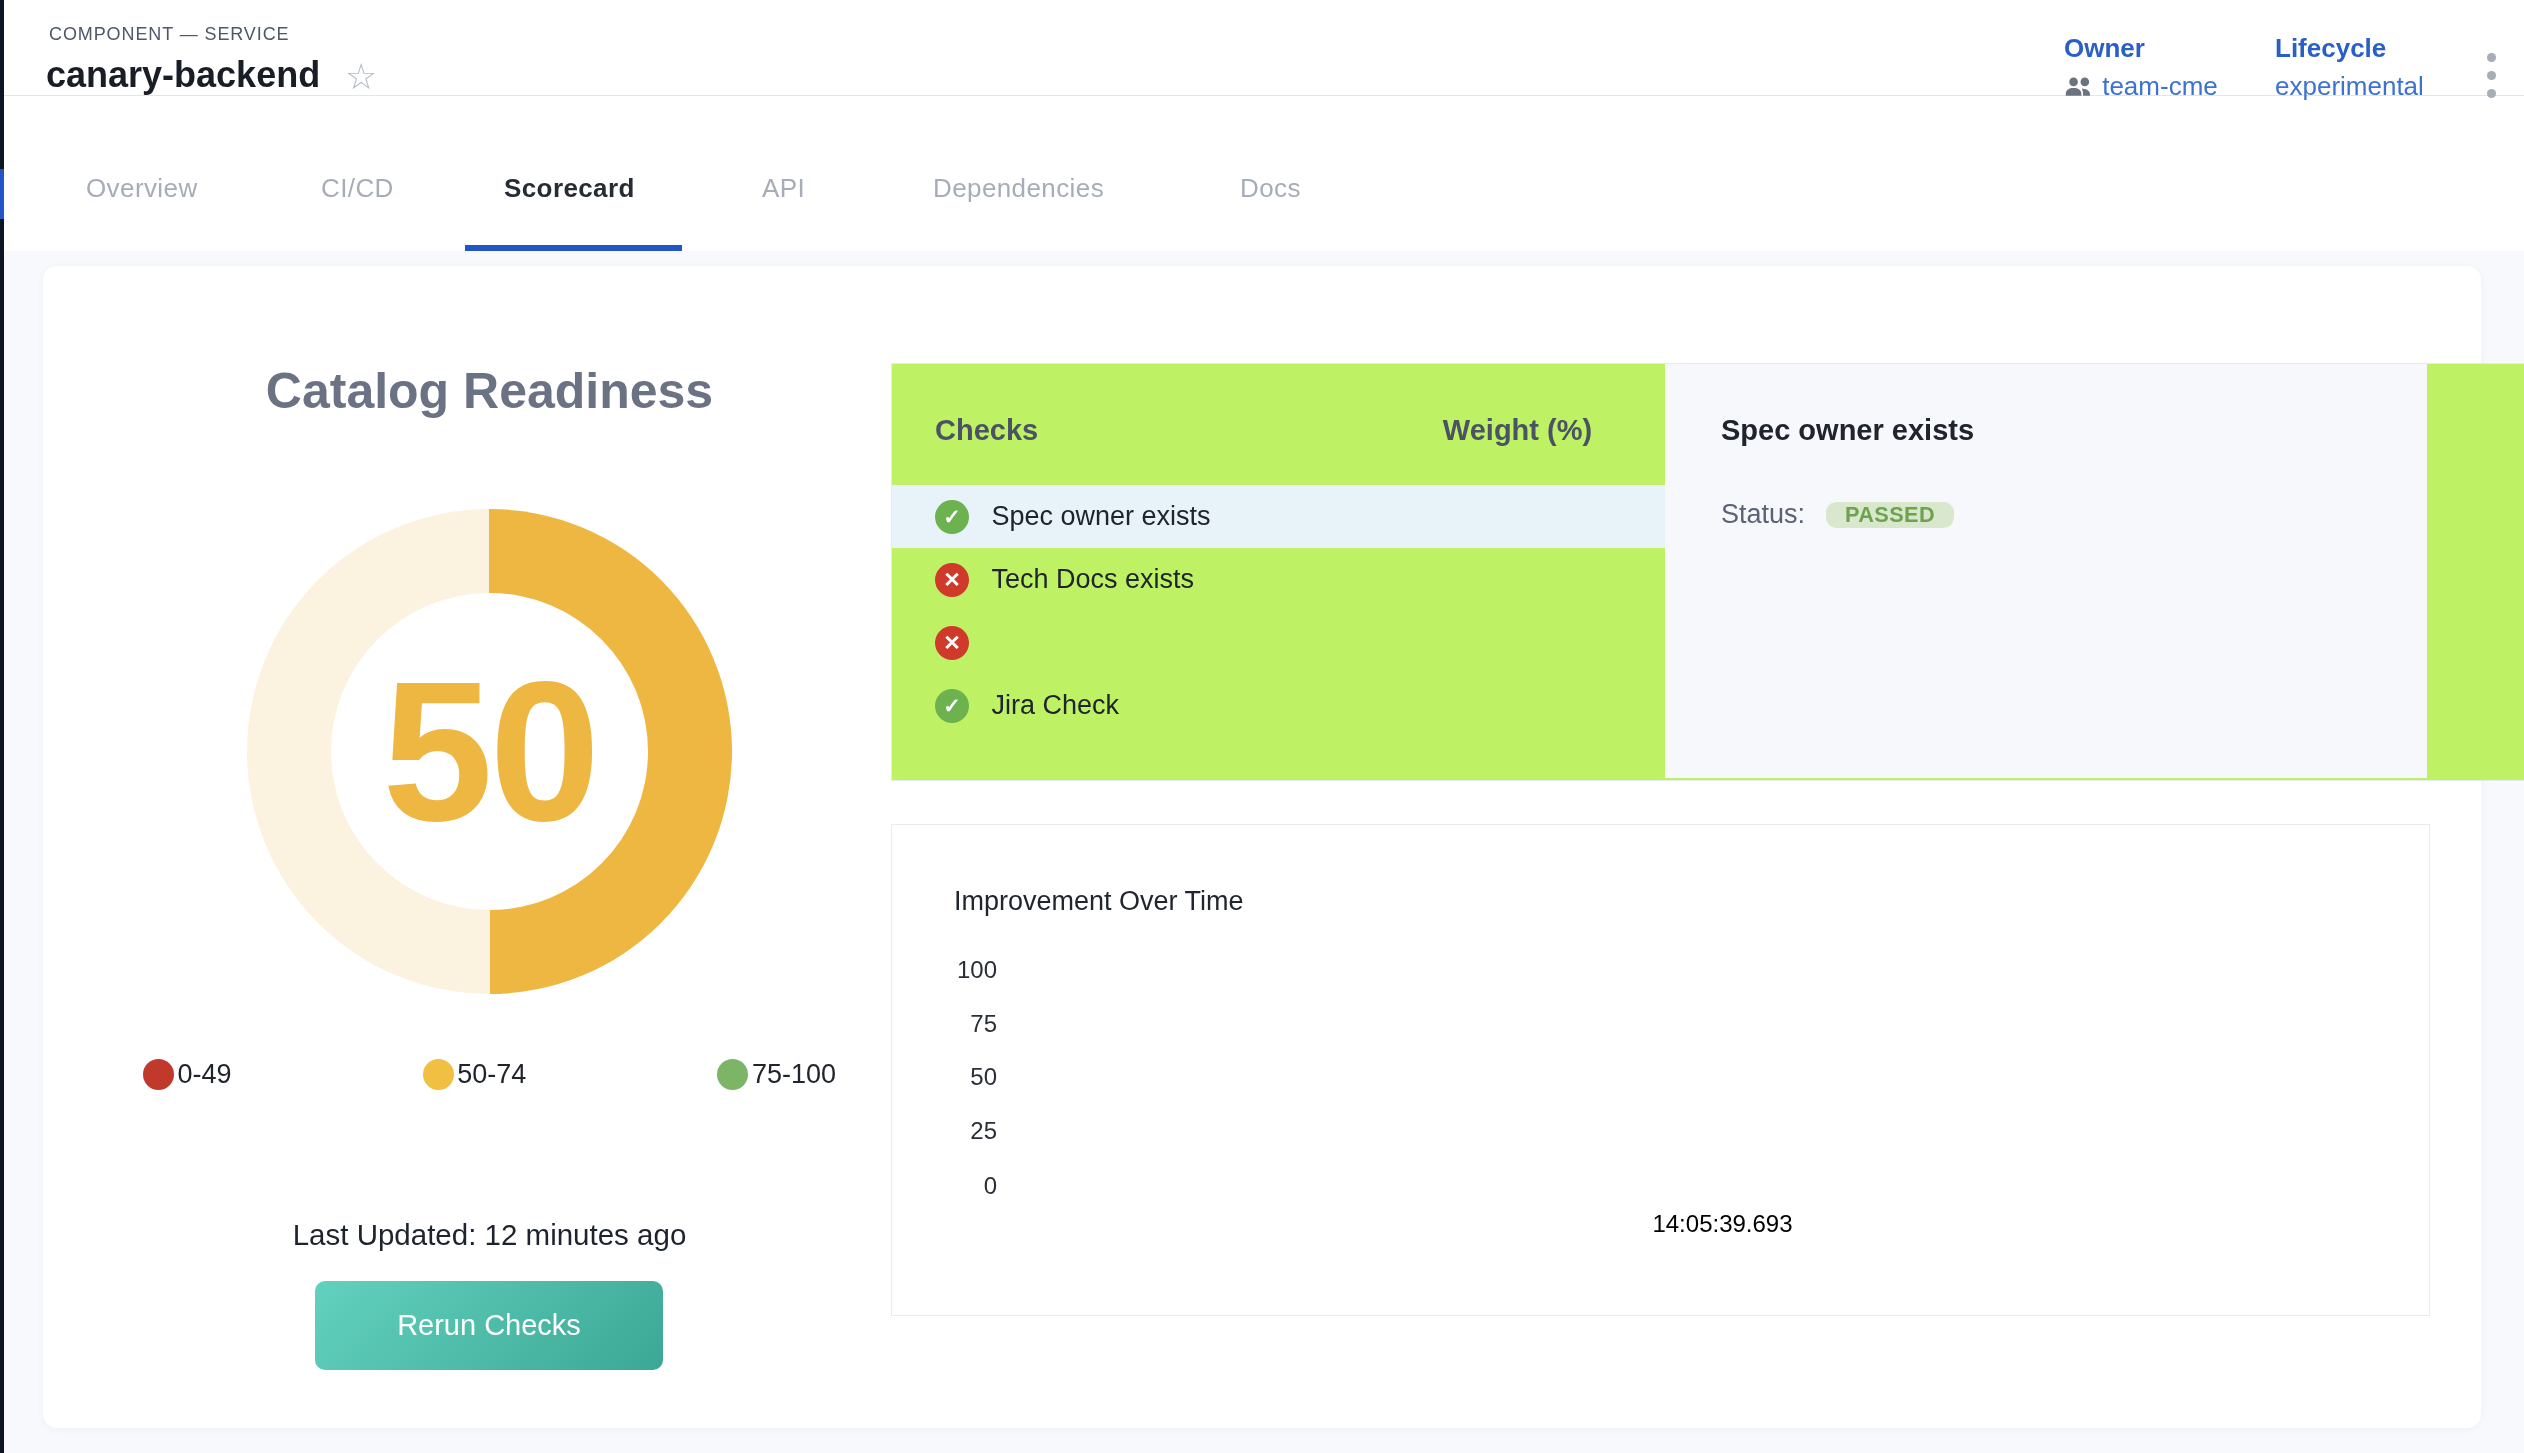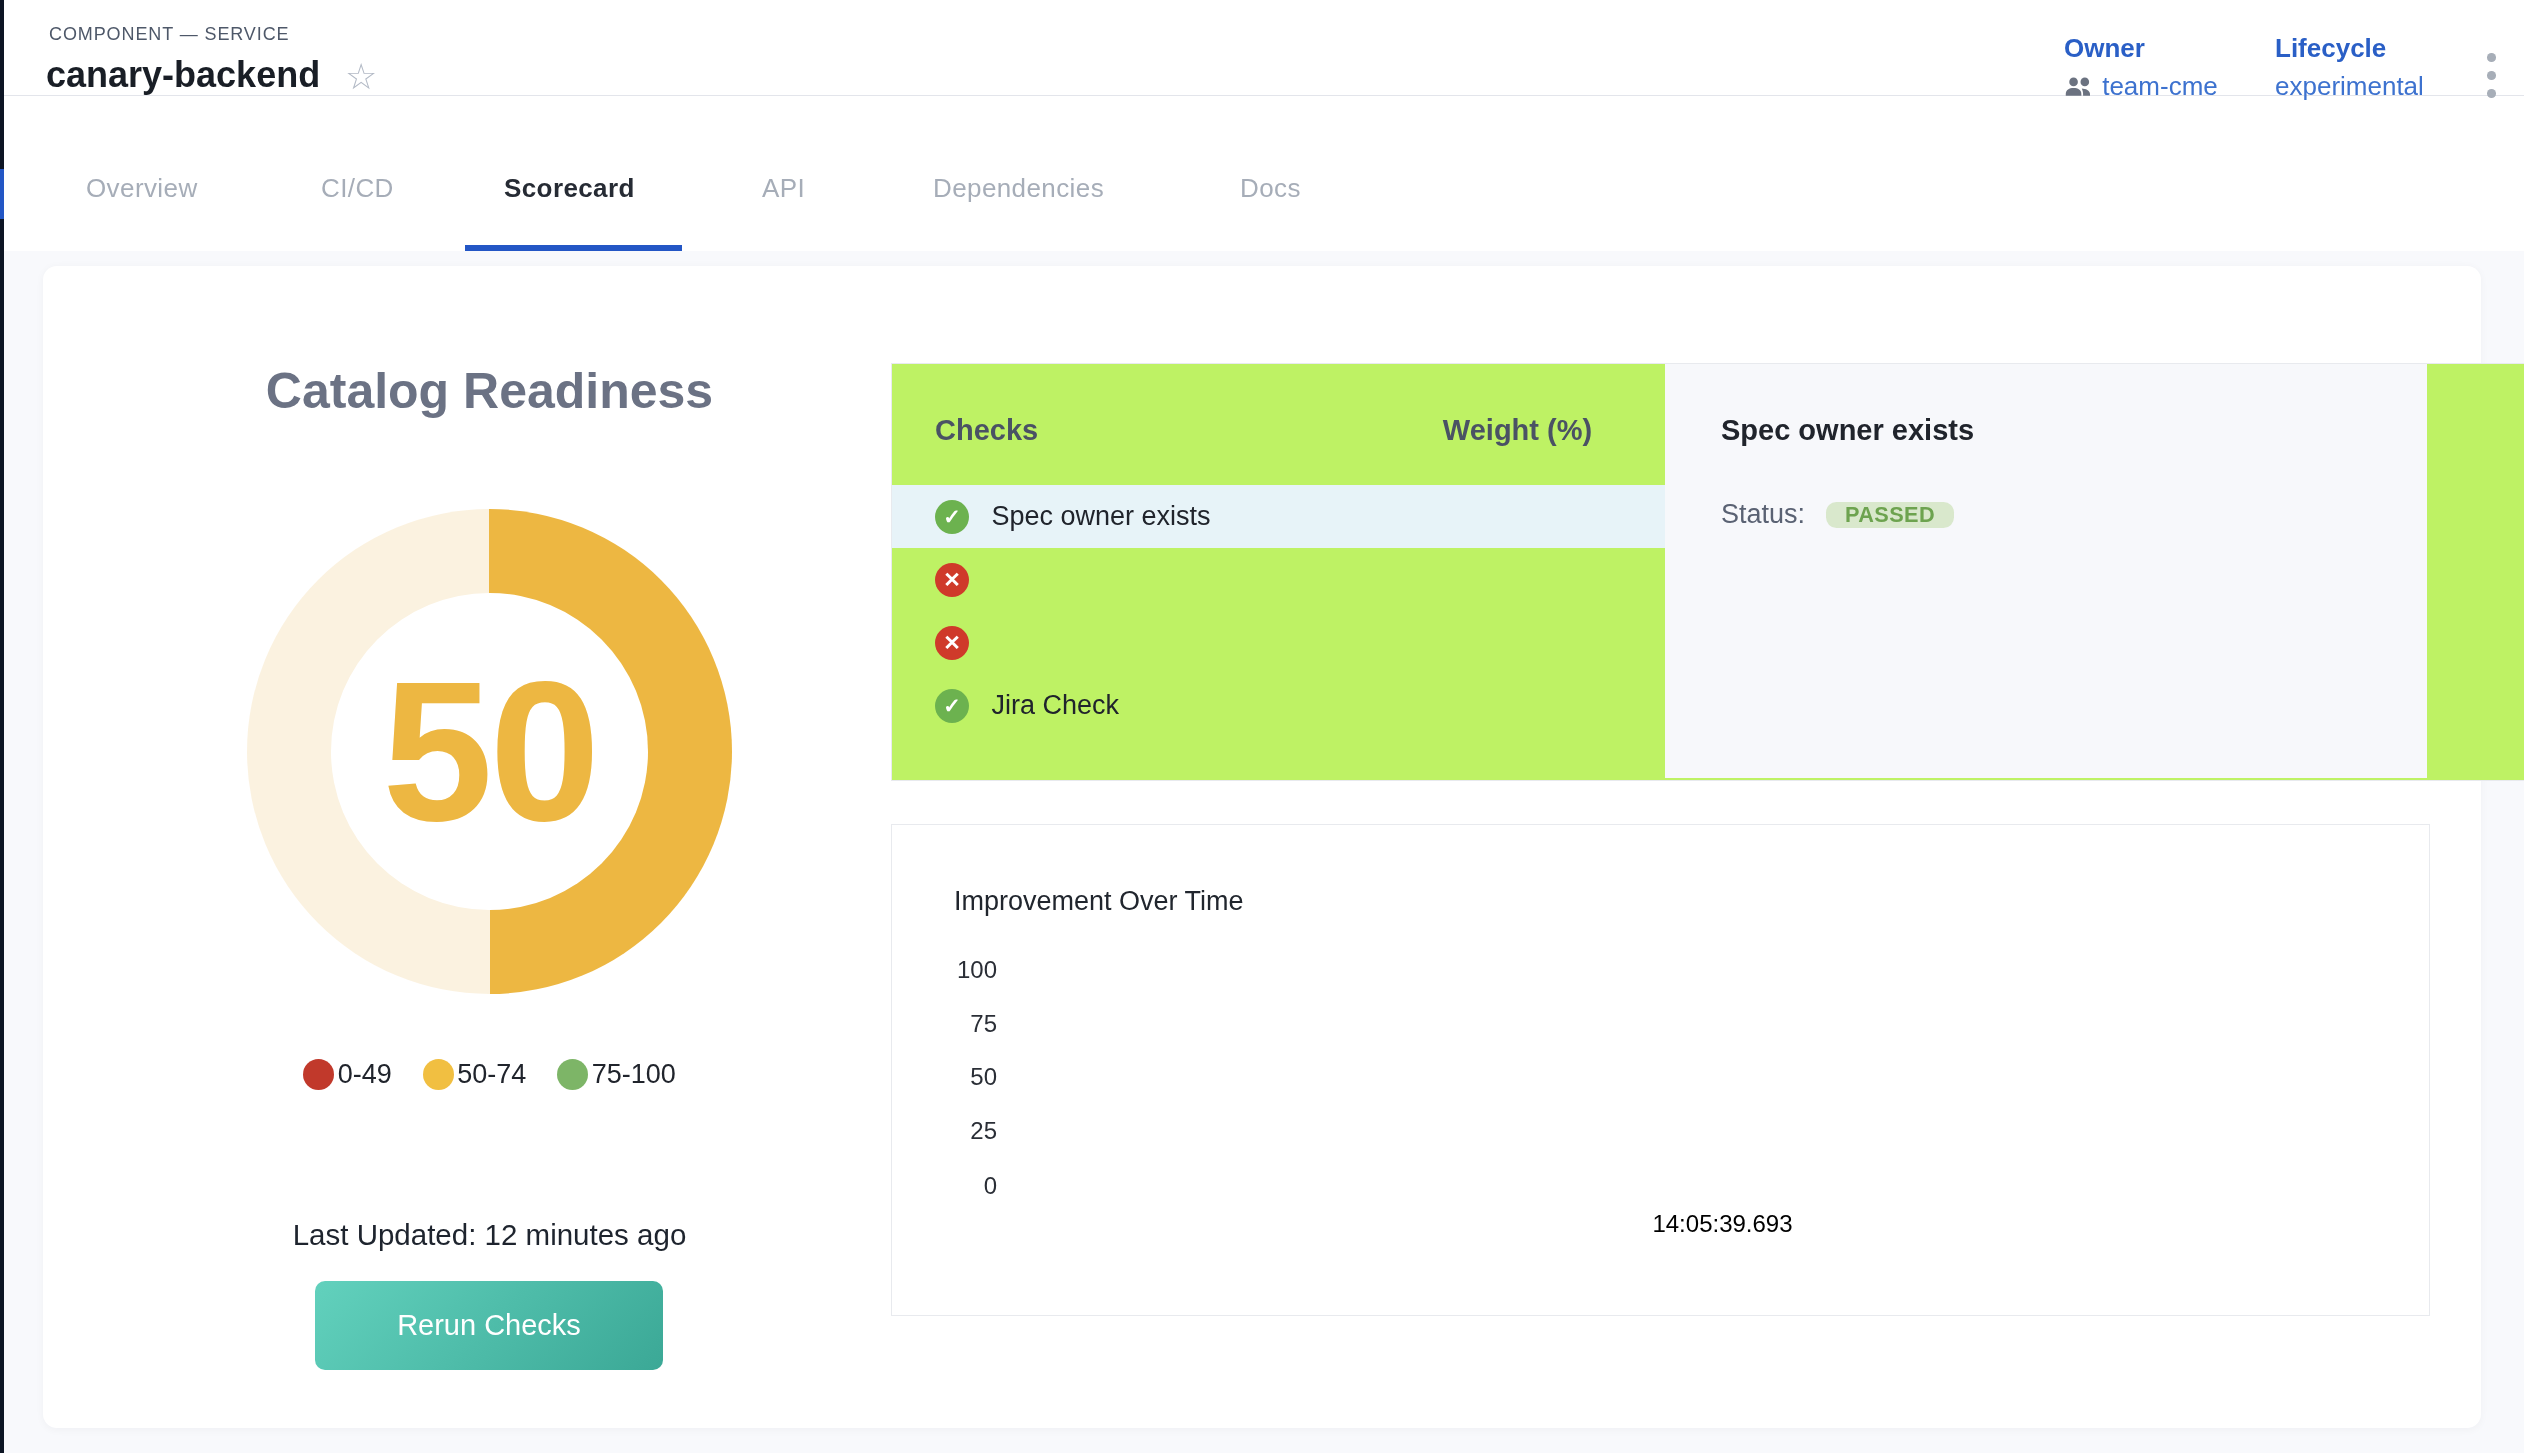--- a/index.html
+++ b/index.html
@@ -53,21 +53,21 @@
   .card{position:absolute;left:43px;top:266px;width:2438px;height:1162px;background:#fff;border-radius:14px;
         box-shadow:0 1.7px 8.7px rgba(20,30,60,.04)}
 
   
   .score-title{position:absolute;left:143px;top:362px;width:693px;text-align:center;font-size:50px;font-weight:700;color:#6b7284}
   .gauge{position:absolute;left:247px;top:509px;width:485px;height:485px;border-radius:50%;
          background:conic-gradient(var(--amber) 0 var(--pct,50%), var(--amber-track) var(--pct,50%) 100%)}
   .gauge-inner{position:absolute;left:84px;top:84px;width:317px;height:317px;border-radius:50%;background:#fff;
                display:flex;align-items:center;justify-content:center}
   .gauge-score{font-size:199px;font-weight:700;color:var(--amber);letter-spacing:-3.5px}
-  .legend{position:absolute;left:143px;top:1059px;width:693px;display:flex;justify-content:center;gap:31px}
+  .legend{position:absolute;left:143px;top:1059px;width:693px;display:flex;justify-content:space-between;gap:31px}
   .legend-item{display:flex;align-items:center;font-size:27px;color:#20242c}
   .legend-dot{width:31px;height:31px;border-radius:50%;margin-right:3.5px;display:inline-block}
   .last-updated{position:absolute;left:143px;top:1218px;width:693px;text-align:center;font-size:29.5px;color:#1e242e}
   .rerun-btn{position:absolute;left:315px;top:1281px;width:348px;height:89px;border:none;border-radius:10px;
              background:linear-gradient(135deg,var(--teal1) 0%,var(--teal2) 100%);
              color:#fff;font-size:29px;font-family:inherit;cursor:pointer}
 
   
   .checks-panel{position:absolute;left:891px;top:363px;width:1724px;height:418px;background:#bef264;
                 border:1.7px solid var(--panel-border)}
@@ -174,20 +174,21 @@
   <div class="checks-header">Checks</div>
   <div class="weight-header">Weight (%)</div>
   <div class="rows" id="check-rows">
       <div class="check-row selected">
         <span class="row-icon passed">✓</span>
         <span class="row-name">Spec owner exists</span>
         <span class="row-weight">25</span>
       </div>
       <div class="check-row">
         <span class="row-icon failed">✕</span>
+        <span class="row-name">Tech Docs exists</span>
         <span class="row-weight">25</span>
       </div>
       <div class="check-row">
         <span class="row-icon failed">✕</span>
         <span class="row-weight">25</span>
       </div>
       <div class="check-row">
         <span class="row-icon passed">✓</span>
         <span class="row-name">Jira Check</span>
         <span class="row-weight">25</span>

